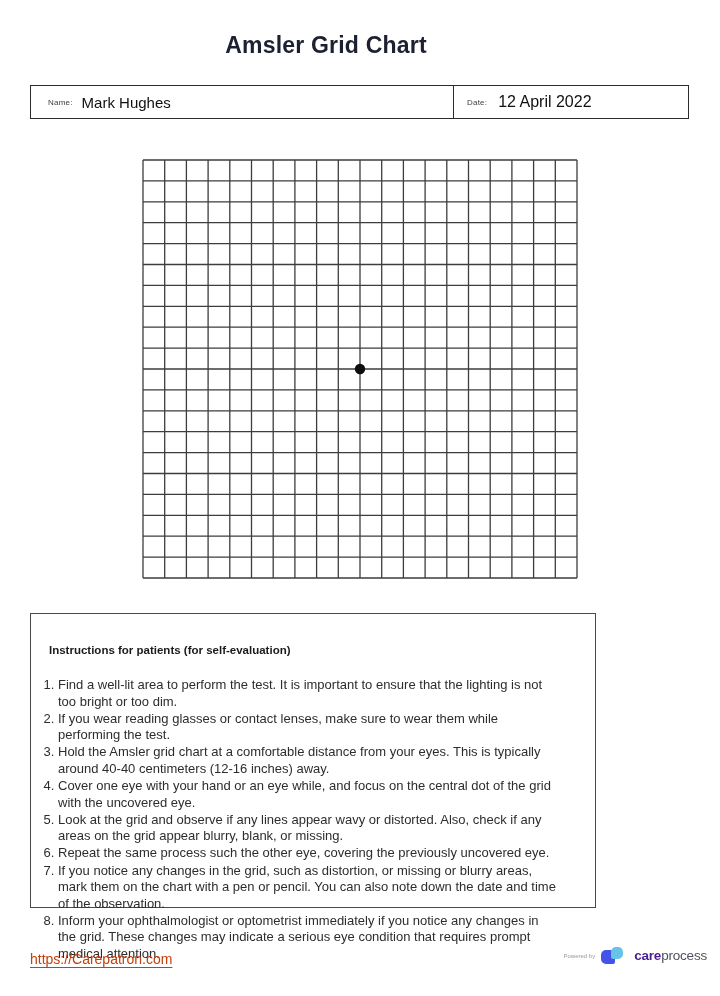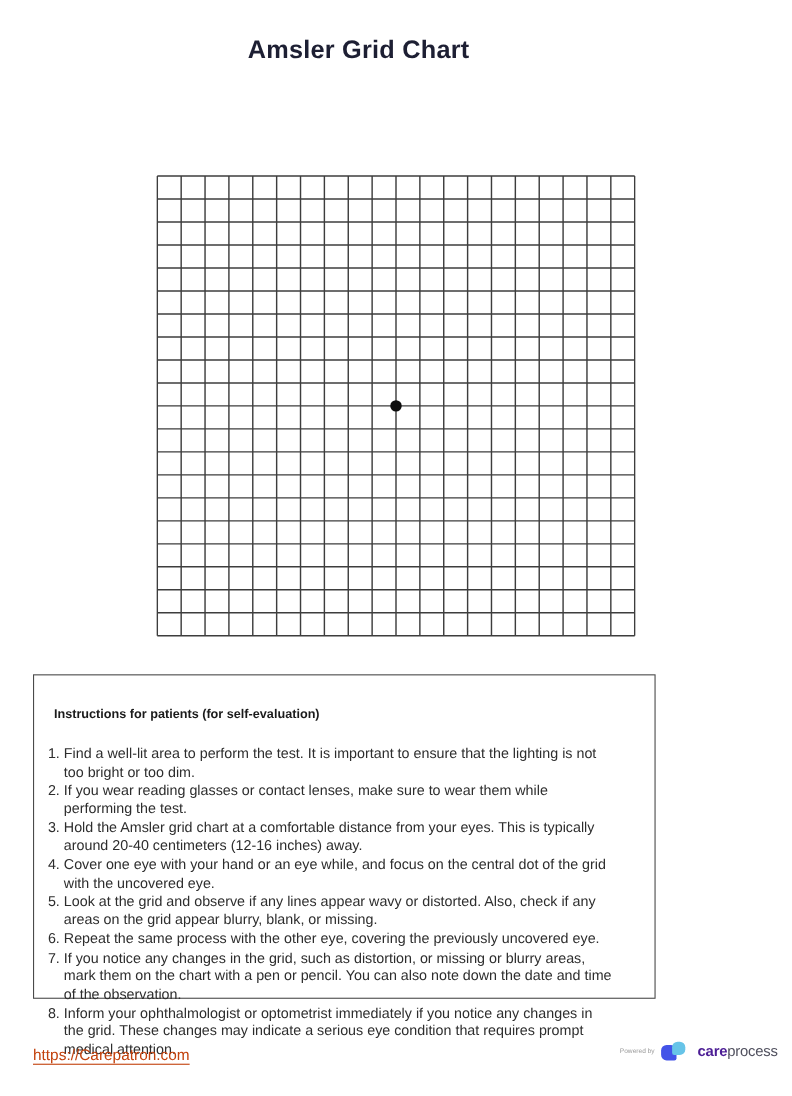--- a/index.html
+++ b/index.html
@@ -85,20 +85,30 @@
   .brand-text { font-size:13.5px; letter-spacing:-0.2px; color:#50505e; }
   .brand-text b { font-weight:bold; color:#4c1d95; }
 </style>
 </head>
 <body>
 
 <div class="page">
 
   <div class="doc-title">Amsler Grid Chart</div>
 
+  <div class="patient-box">
+    <div class="cell cell-name">
+      <span class="field-label">Name:</span>
+      <span class="field-value">Mark Hughes</span>
+    </div>
+    <div class="cell cell-date">
+      <span class="field-label">Date:</span>
+      <span class="field-value">12 April 2022</span>
+    </div>
+  </div>
 
   <div class="grid-wrap">
     <svg width="436" height="420" viewBox="-1 -1 436 420" xmlns="http://www.w3.org/2000/svg">
         <line x1="0" y1="0" x2="0" y2="418" stroke="#3d3d3d" stroke-width="1.3"></line>
         <line x1="21.7" y1="0" x2="21.7" y2="418" stroke="#3d3d3d" stroke-width="1.3"></line>
         <line x1="43.4" y1="0" x2="43.4" y2="418" stroke="#3d3d3d" stroke-width="1.3"></line>
         <line x1="65.1" y1="0" x2="65.1" y2="418" stroke="#3d3d3d" stroke-width="1.3"></line>
         <line x1="86.8" y1="0" x2="86.8" y2="418" stroke="#3d3d3d" stroke-width="1.3"></line>
         <line x1="108.5" y1="0" x2="108.5" y2="418" stroke="#3d3d3d" stroke-width="1.3"></line>
         <line x1="130.2" y1="0" x2="130.2" y2="418" stroke="#3d3d3d" stroke-width="1.3"></line>
@@ -139,24 +149,24 @@
         <line x1="0" y1="418" x2="434" y2="418" stroke="#3d3d3d" stroke-width="1.3"></line>
         <circle cx="217" cy="209" r="5.2" fill="#0d0d0d"></circle>
       </svg>
   </div>
 
   <div class="instructions-box">
     <div class="instructions-heading">Instructions for patients (for self-evaluation)</div>
     <ol class="instructions-list">
         <li>Find a well-lit area to perform the test. It is important to ensure that the lighting is not too bright or too dim.</li>
         <li>If you wear reading glasses or contact lenses, make sure to wear them while performing the test.</li>
-        <li>Hold the Amsler grid chart at a comfortable distance from your eyes. This is typically around 20-40 centimeters (12-16 inches) away.</li>
+        <li>Hold the Amsler grid chart at a comfortable distance from your eyes. This is typically around 40-40 centimeters (12-16 inches) away.</li>
         <li>Cover one eye with your hand or an eye while, and focus on the central dot of the grid with the uncovered eye.</li>
         <li>Look at the grid and observe if any lines appear wavy or distorted. Also, check if any areas on the grid appear blurry, blank, or missing.</li>
-        <li>Repeat the same process with the other eye, covering the previously uncovered eye.</li>
+        <li>Repeat the same process such the other eye, covering the previously uncovered eye.</li>
         <li>If you notice any changes in the grid, such as distortion, or missing or blurry areas, mark them on the chart with a pen or pencil. You can also note down the date and time of the observation.</li>
         <li>Inform your ophthalmologist or optometrist immediately if you notice any changes in the grid. These changes may indicate a serious eye condition that requires prompt medical attention.</li>
       </ol>
   </div>
 
   <a class="footer-link">https://Carepatron.com</a>
 
   <div class="powered-by">
     <span class="powered-by-label">Powered by</span>
     <span class="brand-logo">

